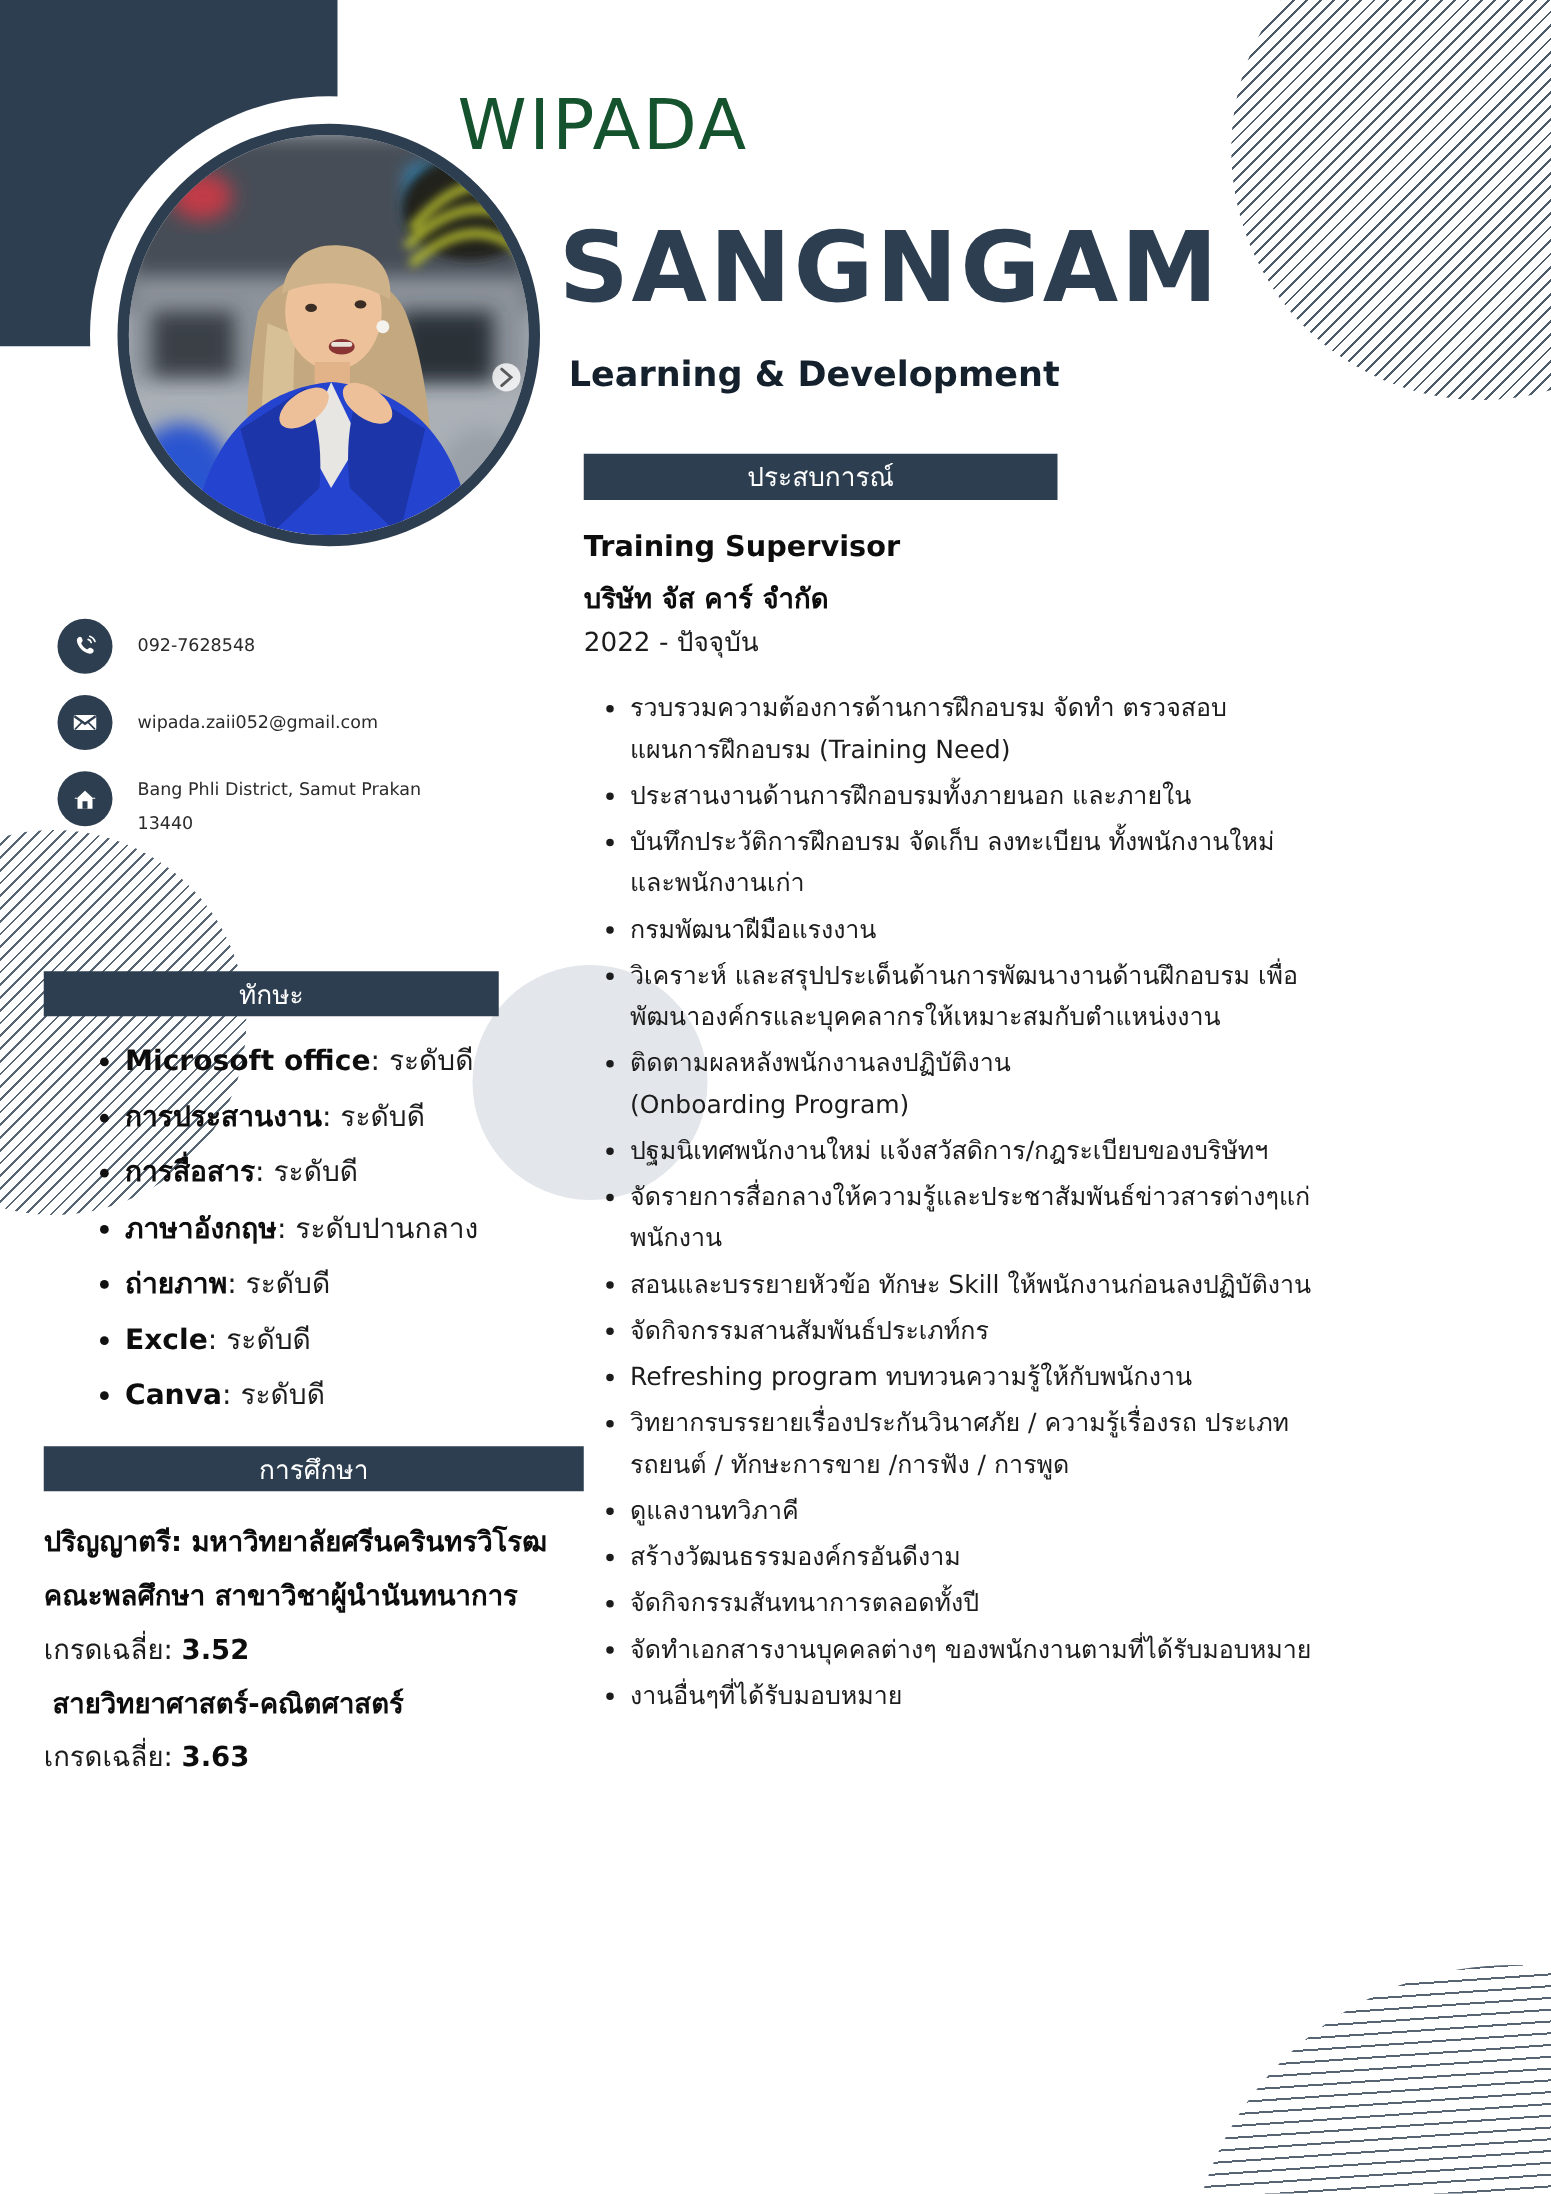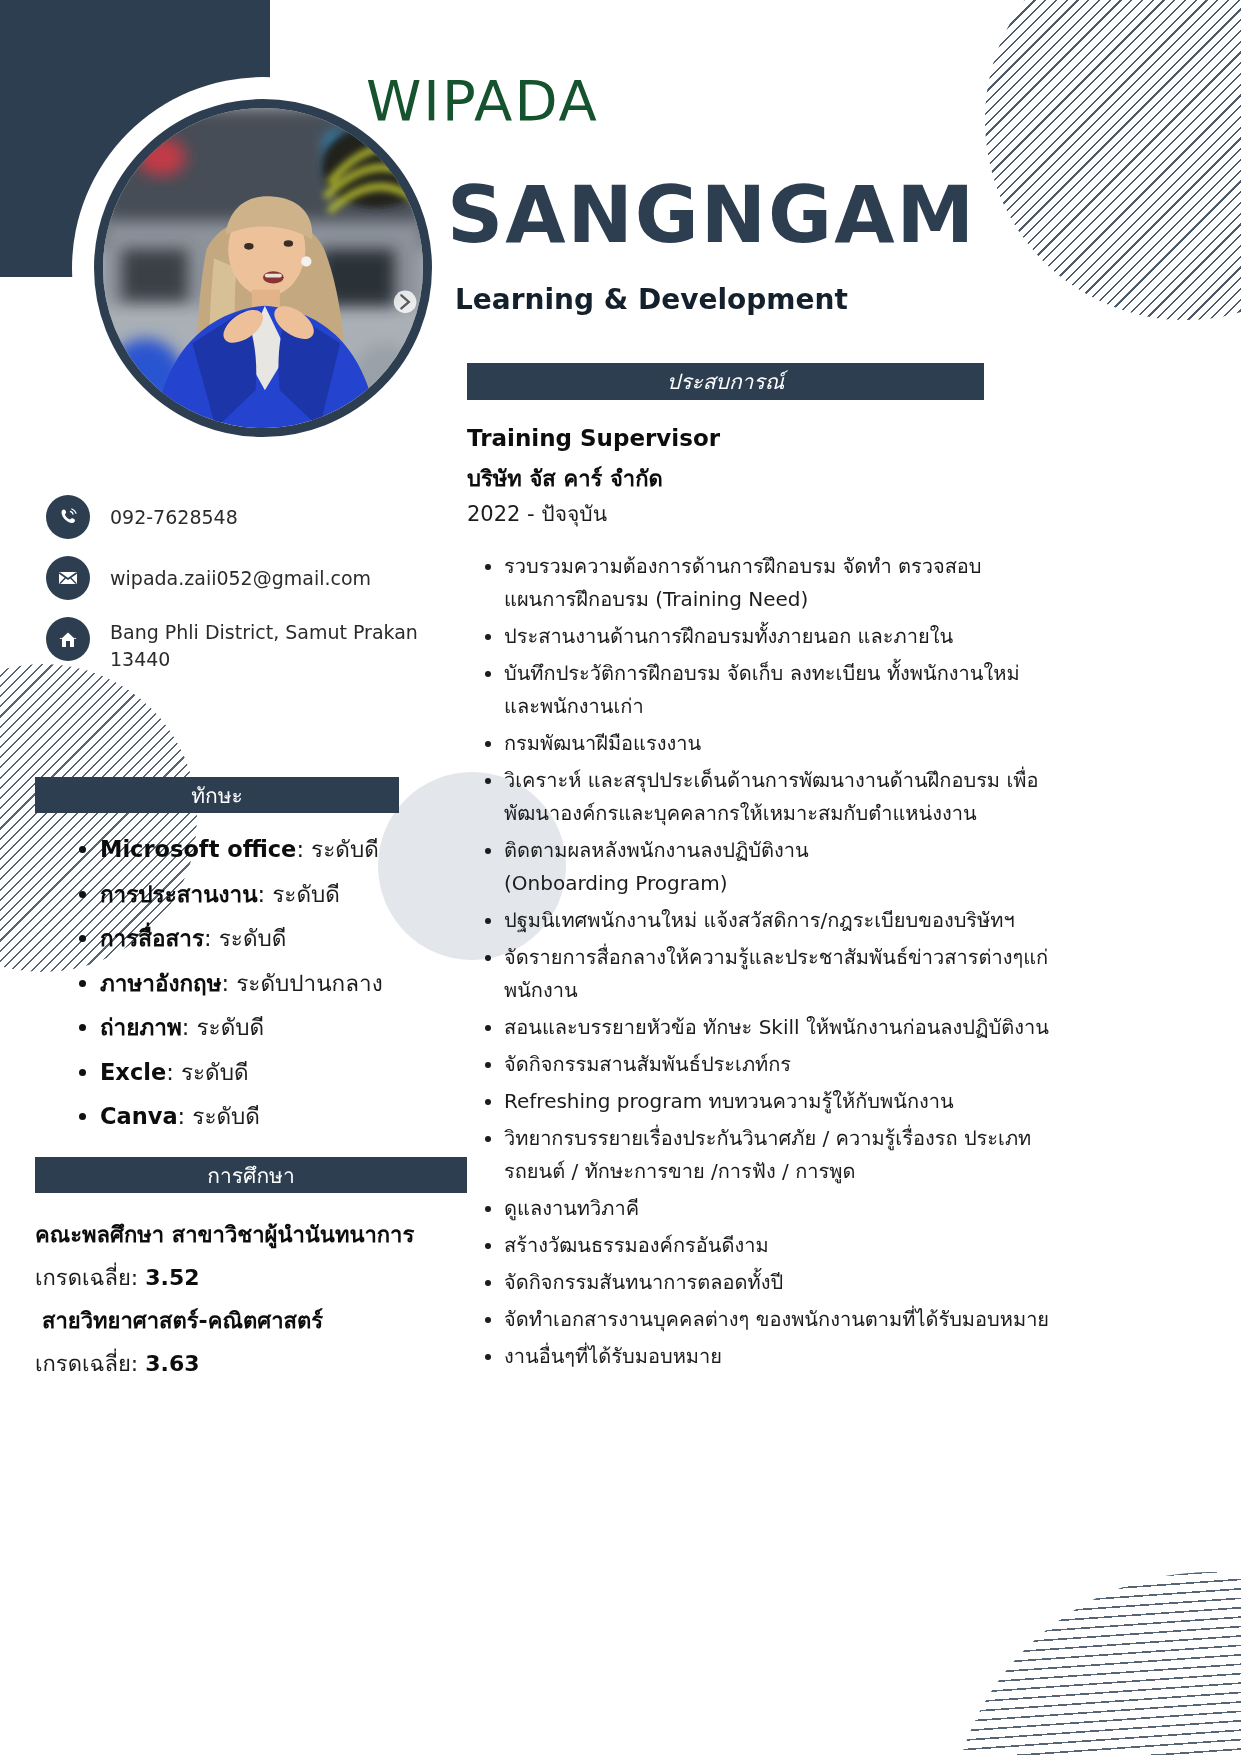--- a/index.html
+++ b/index.html
@@ -56,31 +56,31 @@
     position:absolute; left:455px; top:283px; font-size:28px;
     font-weight:700; color:#14202c; z-index:2;
   }
   
   .contact { position:absolute; left:46px; top:495px; width:400px; z-index:2; }
   .contact-row { display:flex; align-items:flex-start; margin-bottom:17px; }
   .contact-icon {
     flex:0 0 auto; width:44px; height:44px; border-radius:50%;
     background:#2d3e50; display:flex; align-items:center; justify-content:center;
   }
-  .contact-text { margin-left:20px; font-size:19px; color:#2b2b2b; line-height:27px; padding-top:9px; }
+  .contact-text { margin-left:20px; font-size:14px; color:#2b2b2b; line-height:27px; padding-top:9px; }
   .contact-row.multi .contact-text { padding-top:2px; }
   
   .bar {
     position:absolute; background:#2d3e50; color:#ffffff;
     display:flex; align-items:center; justify-content:center;
     font-size:21px; z-index:1;
   }
   .bar-skills    { left:35px; top:777px; width:364px; height:36px; }
   .bar-education { left:35px; top:1157px; width:432px; height:36px; }
-  .bar-experience{ left:467px; top:363px; width:517px; height:37px;font-style:italic; }
+  .bar-experience{ left:467px; top:363px; width:379px; height:37px; }
   
   .skills-list {
     position:absolute; left:70px; top:836px; width:345px;
     list-style:disc outside; padding-left:30px; z-index:1;
   }
   .skills-list li { font-size:22.5px; color:#111; margin-bottom:17.5px; line-height:1.2; }
   .skill-label { font-weight:800; color:#0d0d0d; }
   .skill-level { font-weight:400; color:#1c1c1c; }
   
   .education-block { position:absolute; left:35px; top:1213px; width:410px; z-index:1; }
@@ -207,20 +207,21 @@
     <li><span class="skill-label">ภาษาอังกฤษ</span><span class="skill-level">: ระดับปานกลาง</span></li>
     <li><span class="skill-label">ถ่ายภาพ</span><span class="skill-level">: ระดับดี</span></li>
     <li><span class="skill-label">Excle</span><span class="skill-level">: ระดับดี</span></li>
     <li><span class="skill-label">Canva</span><span class="skill-level">: ระดับดี</span></li>
   </ul>
 
   <div class="bar bar-education">
     <span>การศึกษา</span>
   </div>
   <div class="education-block">
+    <div class="edu-line edu-bold">ปริญญาตรี: มหาวิทยาลัยศรีนครินทรวิโรฒ</div>
     <div class="edu-line edu-bold">คณะพลศึกษา สาขาวิชาผู้นำนันทนาการ</div>
     <div class="edu-line"><span class="gpa-label">เกรดเฉลี่ย: </span><span class="gpa-value">3.52</span></div>
     <div class="edu-line edu-bold edu-indent">สายวิทยาศาสตร์-คณิตศาสตร์</div>
     <div class="edu-line"><span class="gpa-label">เกรดเฉลี่ย: </span><span class="gpa-value">3.63</span></div>
   </div>
 
   <div class="bar bar-experience">
     <span>ประสบการณ์</span>
   </div>
   <div class="exp-job">Training Supervisor</div>

